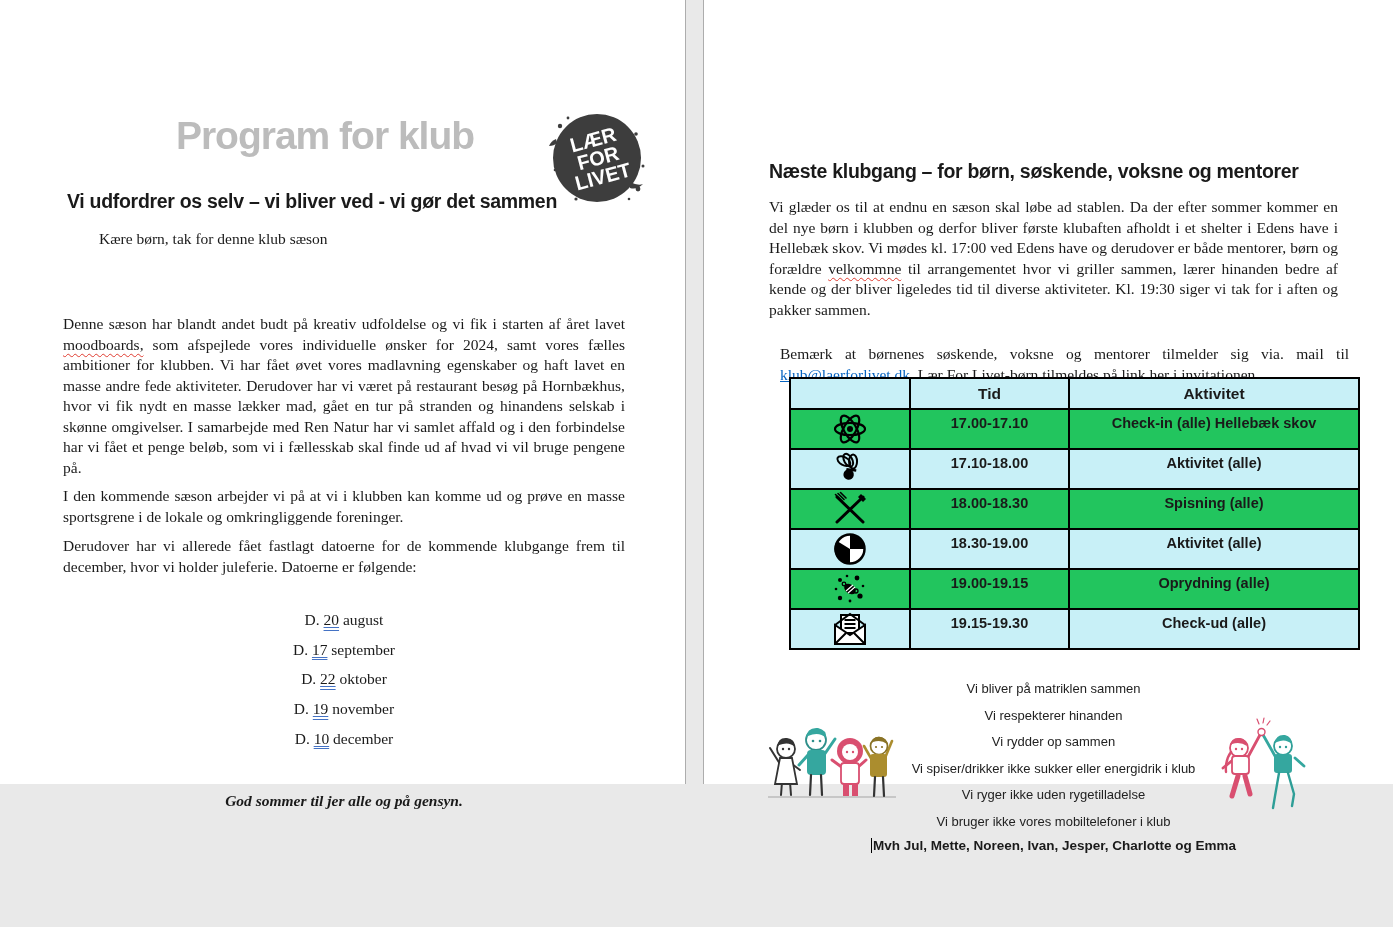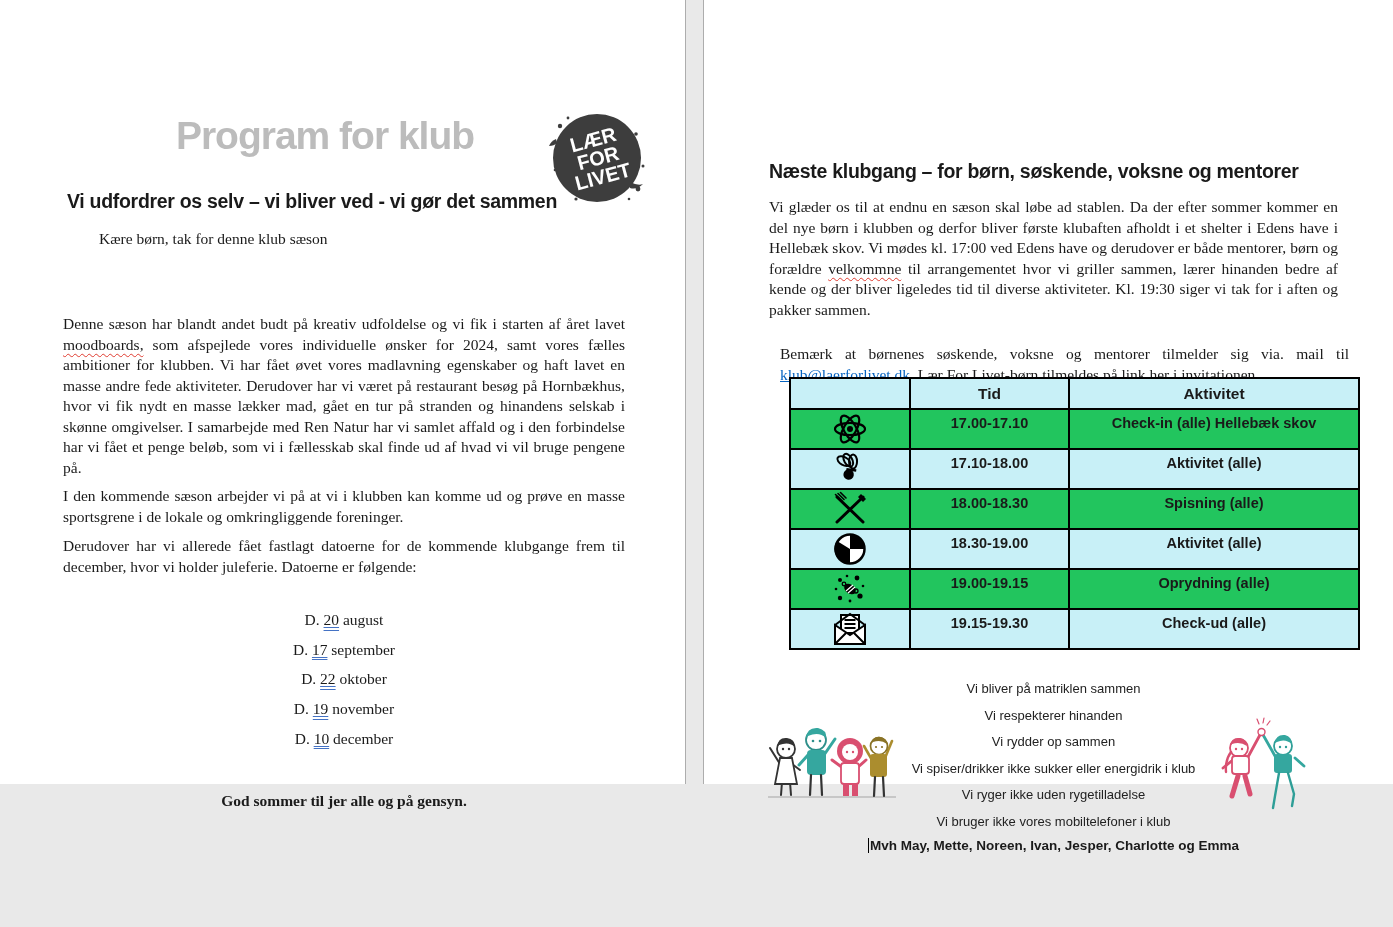--- a/index.html
+++ b/index.html
@@ -34,21 +34,21 @@
 
   .misspell { text-decoration:underline; text-decoration-style:wavy; text-decoration-color:#e03c31;
     text-decoration-thickness:1px; text-underline-offset:3px; }
 
   .dates { position:absolute; left:63px; top:611px; width:562px; text-align:center; font-size:15.5px; }
   .date-line { height:29.7px; }
   .date-day { text-decoration:underline; text-decoration-style:double; text-decoration-color:#4472c4;
     text-underline-offset:2px; }
 
   .closing { position:absolute; left:63px; top:792px; width:562px; text-align:center;
-    font-weight:bold; font-size:15.5px; }
+    font-weight:bold; font-size:15.5px;font-style:italic; }
 
   
   .h-right { position:absolute; top:160px; left:65px; font-family:"Liberation Sans", sans-serif;
     font-weight:bold; font-size:19.5px; letter-spacing:-0.3px; }
 
   .rpara { position:absolute; left:65px; width:569px; font-size:15.5px; line-height:20.5px;
     text-align:justify; }
   .rp1 { top:197px; }
   .rp2 { top:344px;margin-left:11px; }
   .email-link { color:#0563c1; text-decoration:underline; cursor:pointer; }
@@ -237,21 +237,21 @@
 
   <div class="rules">
     <div class="rule">Vi bliver på matriklen sammen</div>
     <div class="rule">Vi respekterer hinanden</div>
     <div class="rule">Vi rydder op sammen</div>
     <div class="rule">Vi spiser/drikker ikke sukker eller energidrik i klub</div>
     <div class="rule">Vi ryger ikke uden rygetilladelse</div>
     <div class="rule">Vi bruger ikke vores mobiltelefoner i klub</div>
   </div>
 
-  <div class="signature"><span class="caret"></span><span>Mvh May, Mette, Noreen, Ivan, Jesper, Charlotte og Emma</span></div>
+  <div class="signature"><span class="caret"></span><span>Mvh Jul, Mette, Noreen, Ivan, Jesper, Charlotte og Emma</span></div>
 
   <div class="illustration kids-left">
     <svg width="132" height="122" viewBox="0 0 132 122">
       <line x1="2" y1="95" x2="130" y2="95" stroke="#bbbbbb" stroke-width="1.5"></line>
 
       <g stroke="#333" fill="none" stroke-width="2" stroke-linecap="round">
         <path d="M14 62 L4 46"></path>
         <path d="M26 62 L34 68"></path>
         <path d="M16 80 L15 93 M24 80 L25 93"></path>
       </g>

